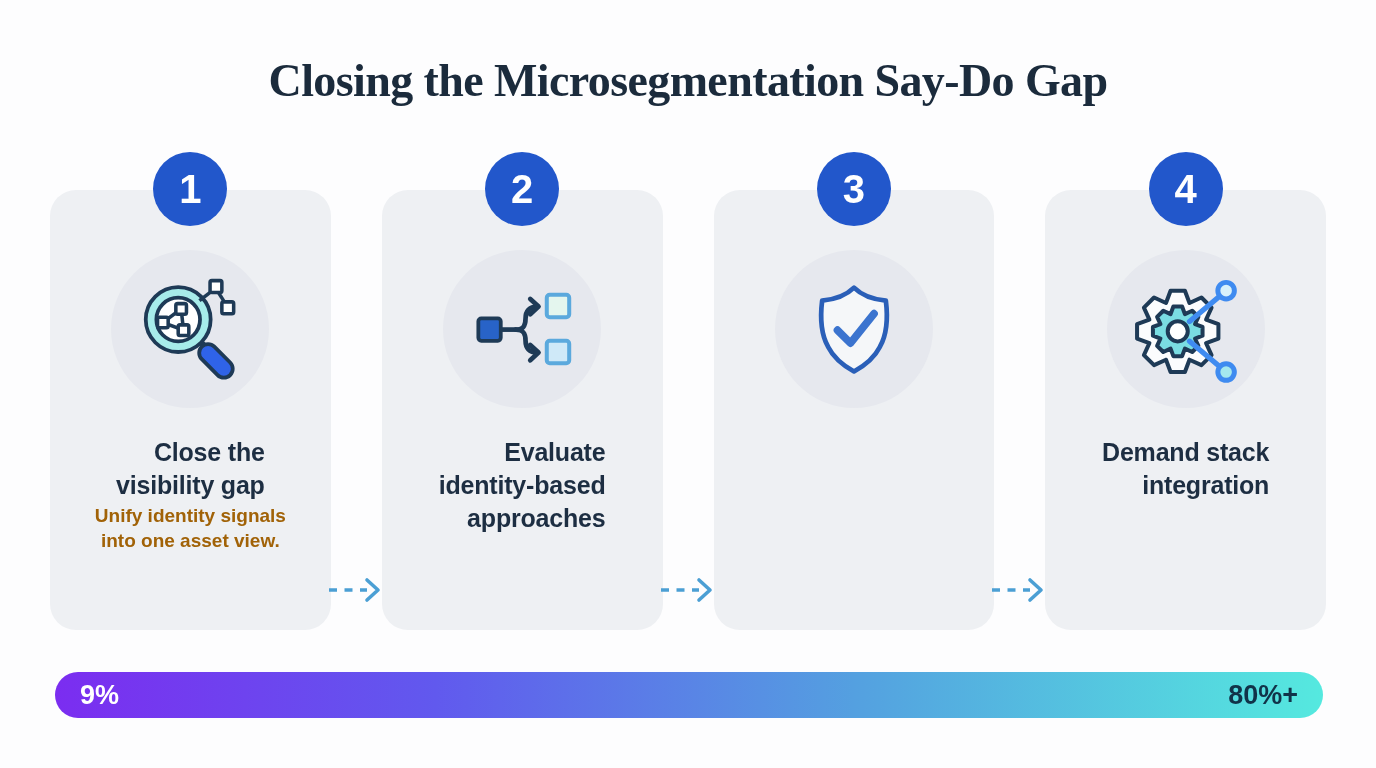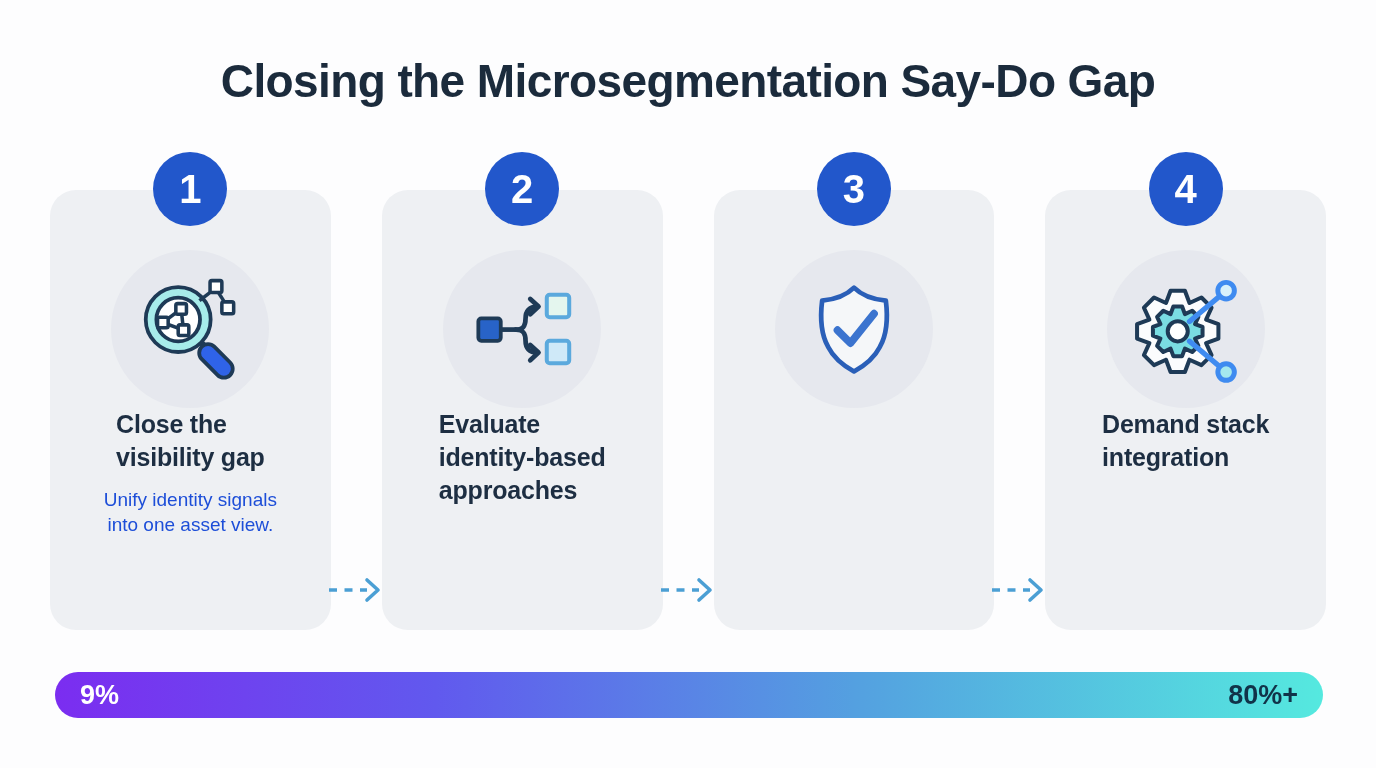--- a/index.html
+++ b/index.html
@@ -15,20 +15,21 @@
   .page-title {
     position: absolute;
     top: 54px;
     left: 0;
     width: 100%;
     text-align: center;
     font-size: 46px;
     font-weight: 700;
     letter-spacing: -0.6px;
     color: #1b2b3c;
+    font-family: Liberation Serif, serif;
   }
   .cards {
     position: absolute;
     left: 50px;
     right: 50px;
     top: 190px;
     height: 440px;
     display: flex;
     gap: 51px;
   }
@@ -62,33 +63,34 @@
     width: 158px;
     height: 158px;
     border-radius: 50%;
     background: #e6e8ee;
     display: flex;
     align-items: center;
     justify-content: center;
   }
   .icon-circle svg { width: 118px; height: 118px; display: block; }
   .card-title {
+    margin-top: 28px;
     font-size: 25px;
     font-weight: 700;
     color: #1d2e42;
-    text-align: left;
+    text-align: right;
     line-height: 1.32;
     white-space: pre-line;
     letter-spacing: -0.2px;
   }
   .card-sub {
-    margin-top: 13px;
+    margin-top: 1px;
     font-size: 19px;
-    font-weight: 400;
-    color: #1d4ed8;
+    font-weight: 700;
+    color: #a16207;
     text-align: center;
     line-height: 1.32;
     white-space: pre-line;
   }
   .arrow {
     position: absolute;
     top: 386px;
     width: 58px;
     height: 28px;
   }

